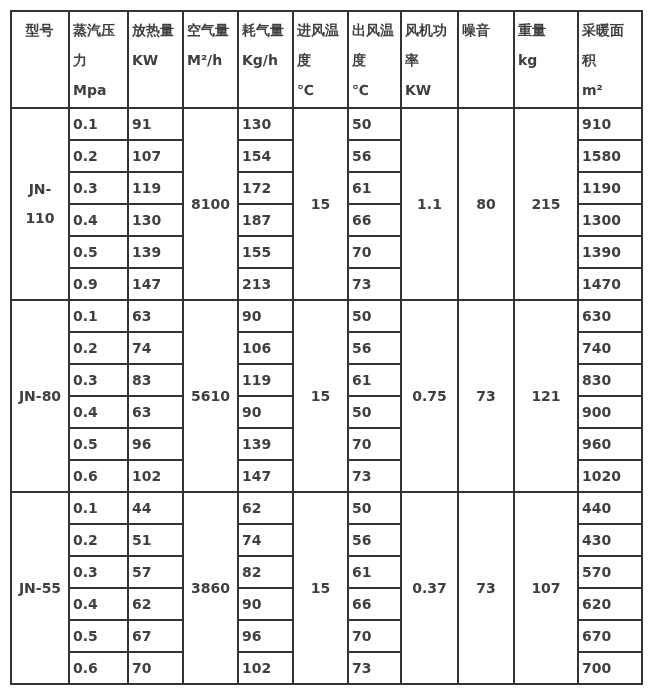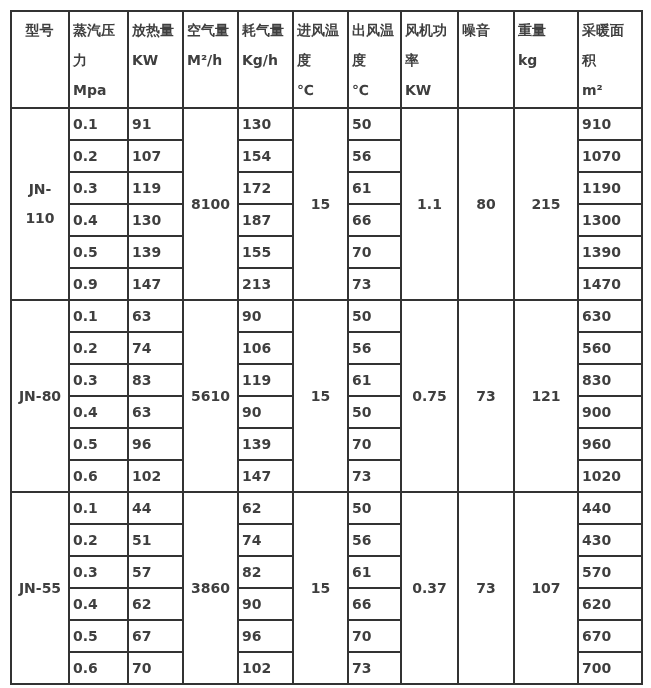--- a/index.html
+++ b/index.html
@@ -114,21 +114,21 @@
           <td rowspan="6" class="center">1.1</td>
           <td rowspan="6" class="center">80</td>
           <td rowspan="6" class="center">215</td>
           <td>910</td>
         </tr>
         <tr>
           <td>0.2</td>
           <td>107</td>
           <td>154</td>
           <td>56</td>
-          <td>1070</td>
+          <td>1580</td>
         </tr>
         <tr>
           <td>0.3</td>
           <td>119</td>
           <td>172</td>
           <td>61</td>
           <td>1190</td>
         </tr>
         <tr>
           <td>0.4</td>
@@ -162,21 +162,21 @@
           <td rowspan="6" class="center">0.75</td>
           <td rowspan="6" class="center">73</td>
           <td rowspan="6" class="center">121</td>
           <td>630</td>
         </tr>
         <tr>
           <td>0.2</td>
           <td>74</td>
           <td>106</td>
           <td>56</td>
-          <td>560</td>
+          <td>740</td>
         </tr>
         <tr>
           <td>0.3</td>
           <td>83</td>
           <td>119</td>
           <td>61</td>
           <td>830</td>
         </tr>
         <tr>
           <td>0.4</td>

